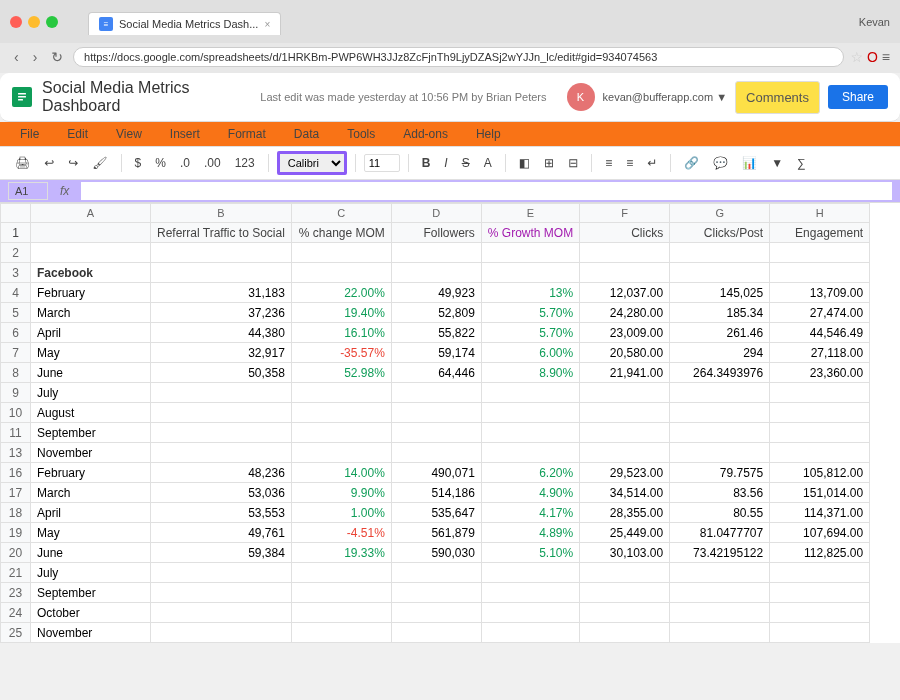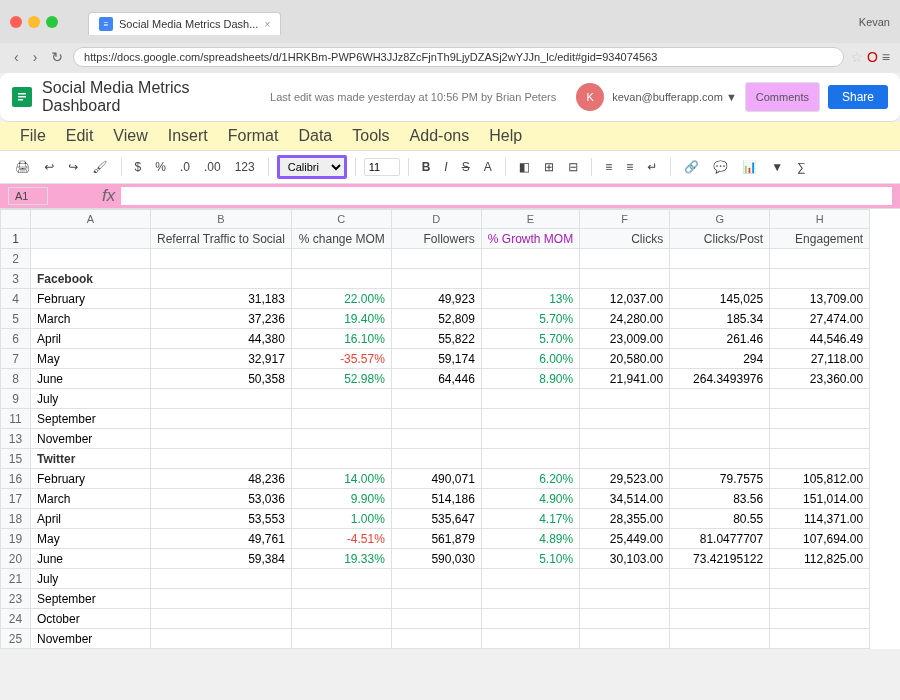--- a/index.html
+++ b/index.html
@@ -20,37 +20,37 @@
     .nav-btn { background: none; border: none; color: #666; font-size: 14px; cursor: pointer; padding: 2px 4px; }
     .address-input { flex: 1; border: 1px solid #ccc; border-radius: 12px; padding: 3px 10px; font-size: 11px; background: white; color: #333; }
     .addr-icons { display: flex; gap: 4px; align-items: center; }
 
     
     .app-header { background: white; border-bottom: 1px solid #ddd; padding: 6px 12px; display: flex; align-items: center; gap: 10px; border-radius: 9px; }
     .sheets-icon { width: 20px; height: 20px; background: #0f9d58; border-radius: 2px; display: flex; align-items: center; justify-content: center; color: white; font-size: 10px; font-weight: bold; }
     .app-title { font-size: 16px; color: #333; font-weight: 400; flex: 1; }
     .header-right { display: flex; align-items: center; gap: 8px; }
     .user-email { font-size: 11px; color: #555; }
-    .comments-btn { border: 1px solid #ddd; border-radius: 3px; padding: 8px 10px; font-size: 11px; background: #f0abfc; color: #555; cursor: pointer; }
+    .comments-btn { border: 1px solid #ddd; border-radius: 3px; padding: 8px 10px; font-size: 13px; background: #fde047; color: #555; cursor: pointer; }
     .share-btn { background: #1a73e8; color: white; border: none; border-radius: 3px; padding: 5px 14px; font-size: 12px; font-weight: 500; cursor: pointer; }
 
-    .menu-bar { background: #fef9c3; display: flex; gap: 4px; padding: 2px 12px; border-bottom: 1px solid #e0e0e0; font-size: 16px; color: #444; }
+    .menu-bar { background: #f97316; display: flex; gap: 12px; padding: 2px 12px; border-bottom: 1px solid #e0e0e0; font-size: 12px; color: #444; }
     .menu-item { padding: 3px 8px; cursor: pointer; border-radius: 3px; }
     .last-edit { margin-left: 10px; font-size: 11px; color: #777; align-self: center; }
 
     .toolbar { background: white; display: flex; align-items: center; gap: 4px; padding: 4px 10px; border-bottom: 1px solid #e0e0e0; }
     .tool-btn { border: none; background: none; padding: 3px 5px; cursor: pointer; font-size: 12px; color: #444; border-radius: 2px; }
     .tool-separator { width: 1px; height: 18px; background: #ddd; margin: 0 4px; }
     .font-select { border: 3px solid #8b5cf6; padding: 2px 4px; font-size: 11px; border-radius: 2px; min-width: 70px; }
     .font-size { border: 1px solid #ddd; padding: 2px 4px; font-size: 11px; border-radius: 2px; width: 36px; }
 
     
-    .formula-bar { background: #f9a8d4; display: flex; align-items: center; border-bottom: 1px solid #ddd; padding: 2px 8px; gap: 6px; }
+    .formula-bar { background: #c4b5fd; display: flex; align-items: center; border-bottom: 1px solid #ddd; padding: 2px 8px; gap: 12px; }
     .cell-ref { border: 1px solid #ddd; padding: 2px 6px; font-size: 11px; min-width: 40px; color: #444; }
-    .fx-label { color: #666; font-style: italic; font-size: 17px; margin-left: 48px; }
+    .fx-label { color: #666; font-style: italic; font-size: 12px; }
     .formula-input { flex: 1; border: none; padding: 2px 4px; font-size: 12px; outline: none; }
 
     
     .spreadsheet-container { display: flex; flex-direction: column; flex: 1; overflow: hidden; background: white; }
     .sheet-area { overflow: auto; flex: 1; }
 
     table { border-collapse: collapse; font-size: 12px; }
     th, td { border: 1px solid #e0e0e0; padding: 0; min-width: 0; white-space: nowrap; overflow: hidden; text-overflow: ellipsis; }
 
     .col-header { background: #f8f9fa; text-align: center; font-weight: 400; color: #666; padding: 3px 6px; font-size: 11px; user-select: none; }
@@ -292,44 +292,44 @@
             <td class="data-cell label-cell">July</td>
             <td class="data-cell number-cell"></td>
             <td class="data-cell number-cell"></td>
             <td class="data-cell number-cell"></td>
             <td class="data-cell number-cell"></td>
             <td class="data-cell number-cell"></td>
             <td class="data-cell number-cell"></td>
             <td class="data-cell number-cell"></td>
           </tr>
           <tr>
+            <td class="row-header data-cell">10</td>
+            <td class="data-cell label-cell">August</td>
+            <td class="data-cell number-cell"></td>
+            <td class="data-cell number-cell"></td>
+            <td class="data-cell number-cell"></td>
+            <td class="data-cell number-cell"></td>
+            <td class="data-cell number-cell"></td>
+            <td class="data-cell number-cell"></td>
+            <td class="data-cell number-cell"></td>
+          </tr>
+          <tr>
             <td class="row-header data-cell">11</td>
             <td class="data-cell label-cell">September</td>
             <td class="data-cell number-cell"></td>
             <td class="data-cell number-cell"></td>
             <td class="data-cell number-cell"></td>
             <td class="data-cell number-cell"></td>
             <td class="data-cell number-cell"></td>
             <td class="data-cell number-cell"></td>
             <td class="data-cell number-cell"></td>
           </tr>
           <tr>
             <td class="row-header data-cell">13</td>
             <td class="data-cell label-cell">November</td>
-            <td class="data-cell number-cell"></td>
-            <td class="data-cell number-cell"></td>
-            <td class="data-cell number-cell"></td>
-            <td class="data-cell number-cell"></td>
-            <td class="data-cell number-cell"></td>
-            <td class="data-cell number-cell"></td>
-            <td class="data-cell number-cell"></td>
-          </tr>
-          <tr>
-            <td class="row-header data-cell">15</td>
-            <td class="data-cell label-cell section-header" style="font-weight: bold;">Twitter</td>
             <td class="data-cell number-cell"></td>
             <td class="data-cell number-cell"></td>
             <td class="data-cell number-cell"></td>
             <td class="data-cell number-cell"></td>
             <td class="data-cell number-cell"></td>
             <td class="data-cell number-cell"></td>
             <td class="data-cell number-cell"></td>
           </tr>
           <tr>
             <td class="row-header data-cell">16</td>

